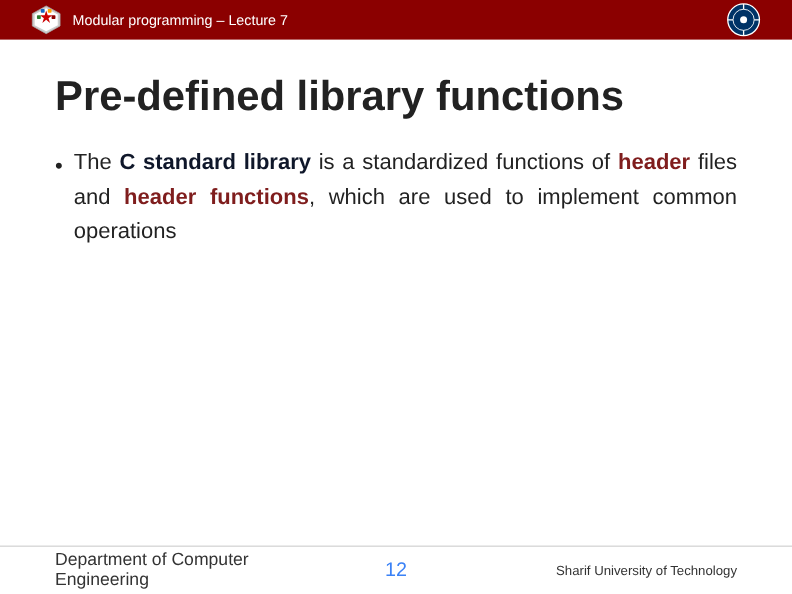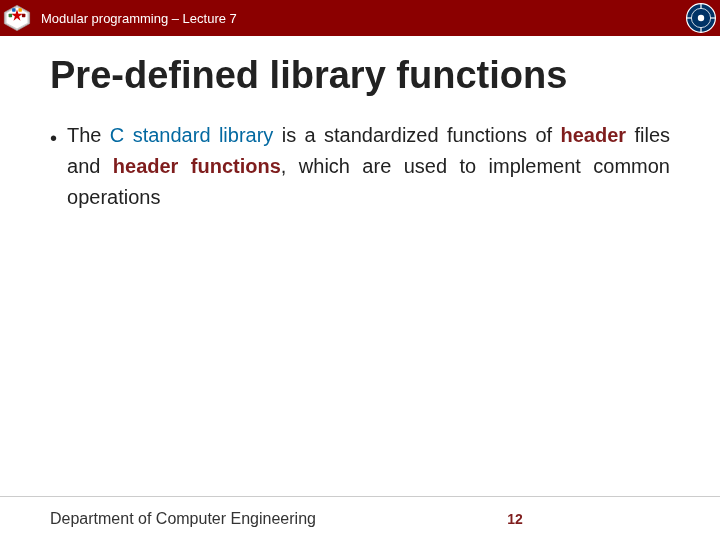--- a/index.html
+++ b/index.html
@@ -19,21 +19,21 @@
       display: flex;
       flex-direction: column;
     }
 
     
     .top-bar {
       background: #8B0000;
       height: 36px;
       display: flex;
       align-items: center;
-      padding: 0 3px;
+      padding: 0 28px;
       flex-shrink: 0;
     }
 
     .top-bar-logo {
       width: 28px;
       height: 28px;
       margin-right: 10px;
       flex-shrink: 0;
     }
 
@@ -56,20 +56,21 @@
       display: flex;
       flex-direction: column;
     }
 
     .slide-title {
       font-size: 38px;
       font-weight: bold;
       color: #222222;
       margin-bottom: 22px;
       line-height: 1.15;
+      margin-top: 13px;
     }
 
     .bullet-section {
       flex: 1;
     }
 
     .bullet-item {
       display: flex;
       align-items: flex-start;
       font-size: 20px;
@@ -82,22 +83,22 @@
       margin-top: 3px;
       font-size: 20px;
       flex-shrink: 0;
     }
 
     .bullet-text {
       text-align: justify;
     }
 
     .highlight-blue {
-      color: #0369a1;
-      font-weight: normal;
+      color: #0f172a;
+      font-weight: bold;
     }
 
     .highlight-red {
       color: #7f1d1d;
       font-weight: bold;
     }
 
     
     .footer {
       height: 44px;
@@ -108,23 +109,23 @@
       flex-shrink: 0;
     }
 
     .footer-left {
       font-size: 16px;
       color: #333333;
       flex: 1;
     }
 
     .footer-center {
-      font-size: 14px;
-      color: #7f1d1d;
-      font-weight: bold;
+      font-size: 18px;
+      color: #3b82f6;
+      font-weight: normal;
       text-align: center;
       flex: 1;
     }
 
     .footer-right {
       font-size: 12px;
       color: #333333;
       flex: 1;
       text-align: right;
     }
@@ -170,15 +171,16 @@
           <span>The </span><span class="highlight-blue">C standard library</span><span> is a standardized functions of </span><span class="highlight-red">header</span><span> files and </span><span class="highlight-red">header functions</span><span>, which are used to implement common operations</span>
         </span>
       </div>
     </div>
 
   </div>
 
   <div class="footer">
     <span class="footer-left">Department of Computer Engineering</span>
     <span class="footer-center">12</span>
+    <span class="footer-right">Sharif University of Technology</span>
   </div>
 
 </div>
 
 </body></html>

